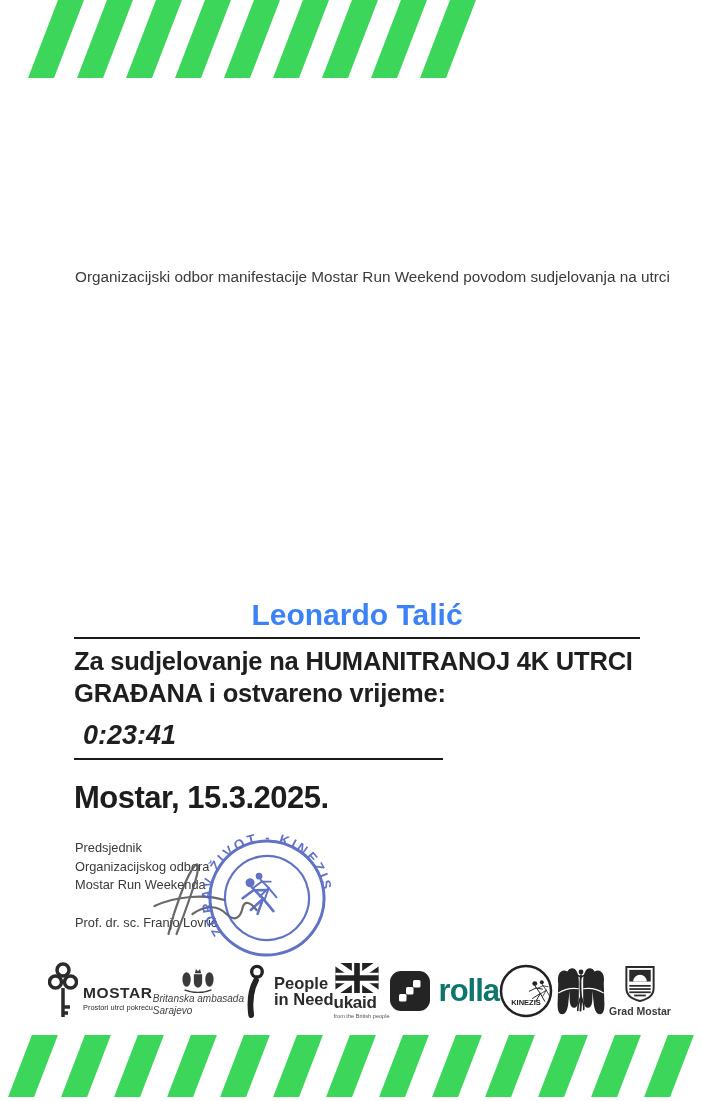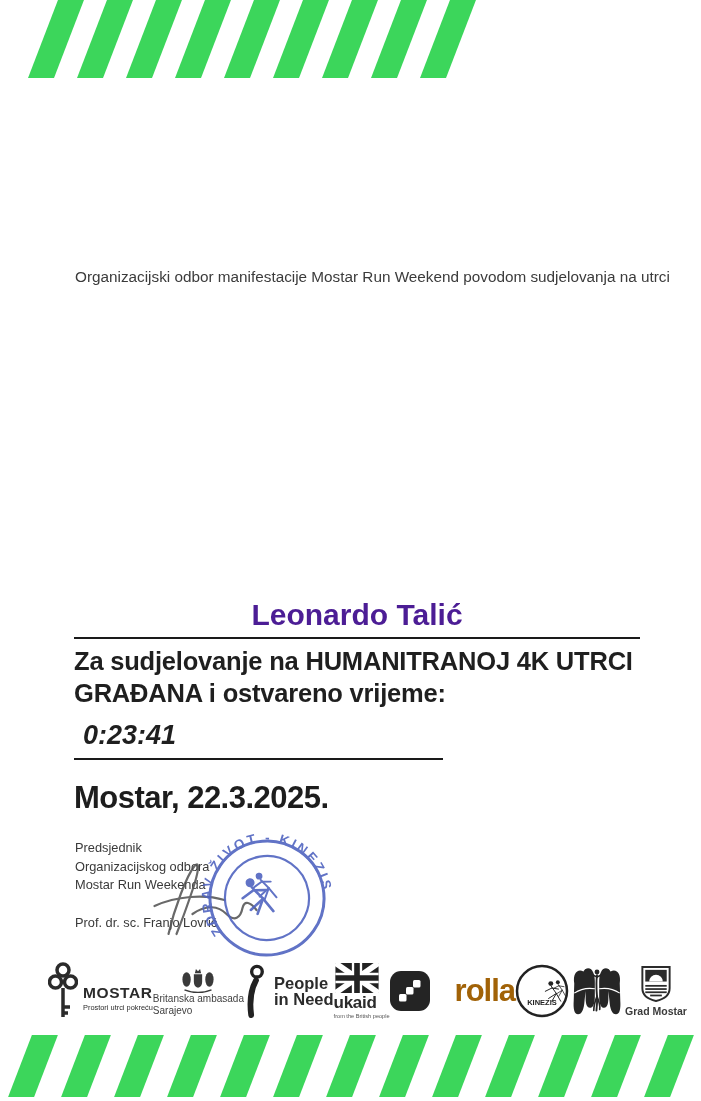--- a/index.html
+++ b/index.html
@@ -18,21 +18,21 @@
 
   
   .intro{position:absolute;left:75px;top:266px;font-size:15.3px;line-height:22.5px;color:#3b3b3b;white-space:nowrap;}
   .intro b{color:#333;}
 
   
   .diplomu-wrap{position:absolute;left:72px;top:314px;}
 
   
   .name-block{position:absolute;left:74px;top:598px;width:566px;text-align:center;
-              font-size:30px;font-weight:bold;color:#4c1d95;
+              font-size:30px;font-weight:bold;color:#3b82f6;
               border-bottom:2.5px solid #1a1a1a;padding-bottom:5px;}
   .desc{position:absolute;left:74px;top:646px;width:582px;
         font-size:25.5px;font-weight:bold;line-height:31.5px;letter-spacing:-0.2px;color:#1f1f1f;}
   .time-block{position:absolute;left:74px;top:720px;width:369px;
               border-bottom:2.5px solid #1a1a1a;padding:0 0 7px 0;}
   .time-block span{font-size:27px;font-weight:bold;color:#1f1f1f;padding-left:9px;font-style:italic;}
   .place{position:absolute;left:74px;top:780px;font-size:31px;font-weight:bold;
          letter-spacing:-0.5px;color:#1d1d1d;}
 
   
@@ -44,28 +44,28 @@
   
   .sponsors{position:absolute;left:48px;top:956px;width:645px;height:70px;
             display:flex;align-items:center;}
   .sp{display:flex;align-items:center;color:#2b2b2b;}
   .sp-col{display:flex;flex-direction:column;align-items:center;}
   .sp-mostar{align-items:flex-end;gap:5px;}
   .sp-mostar .txt{margin-bottom:8px;}
   .sp-mostar .lbl{font-size:15.5px;font-weight:bold;letter-spacing:0.6px;}
   .sp-mostar .sub{font-size:7.4px;margin-top:1px;}
   .sp-embassy .ln{font-size:10px;line-height:12px;color:#3f3f3f;}
-  .sp-embassy{gap:0;}
+  .sp-embassy{gap:0;font-style:italic;}
   .sp-ukaid{align-items:flex-start;gap:1px;}
   .sp-ukaid .lbl{font-size:17px;font-weight:bold;letter-spacing:-0.3px;line-height:18px;}
   .sp-ukaid .sub{font-size:5.6px;color:#555;}
   .sp-pin{gap:6px;}
   .sp-pin .lbl{font-size:16.5px;font-weight:bold;line-height:16.5px;}
   .sp-rolla{gap:9px;}
-  .sp-rolla .lbl{font-size:31px;font-weight:bold;letter-spacing:-1px;color:#a16207;margin-left:16px;}
+  .sp-rolla .lbl{font-size:31px;font-weight:bold;letter-spacing:-1px;color:#0f766e;}
   .sp-grad{gap:3px;}
   .sp-grad .lbl{font-size:10.5px;font-weight:bold;color:#3a3a3a;}
 </style>
 </head>
 <body>
 
 <svg width="0" height="0" style="position:absolute">
   <defs>
     <symbol id="diver-m" viewBox="0 0 100 96">
       <g fill="#262626">
@@ -109,21 +109,21 @@
 
 
   <div class="name-block">Leonardo Talić</div>
 
   <div class="desc">Za sudjelovanje na HUMANITRANOJ 4K UTRCI GRAĐANA i ostvareno vrijeme:</div>
 
   <div class="time-block">
     <span>0:23:41</span>
   </div>
 
-  <div class="place">Mostar, 22.3.2025.</div>
+  <div class="place">Mostar, 15.3.2025.</div>
 
   <div class="sig">
     <div>Predsjednik</div>
     <div>Organizacijskog odbora</div>
     <div>Mostar Run Weekenda</div>
     <div class="sig-name">Prof. dr. sc. Franjo Lovrić</div>
   </div>
 
   <svg class="sig-scribble" width="140" height="95" viewBox="0 0 135 95">
     <g stroke="#4f4f4f" stroke-width="2.2" fill="none" stroke-linecap="round" opacity="0.85">

